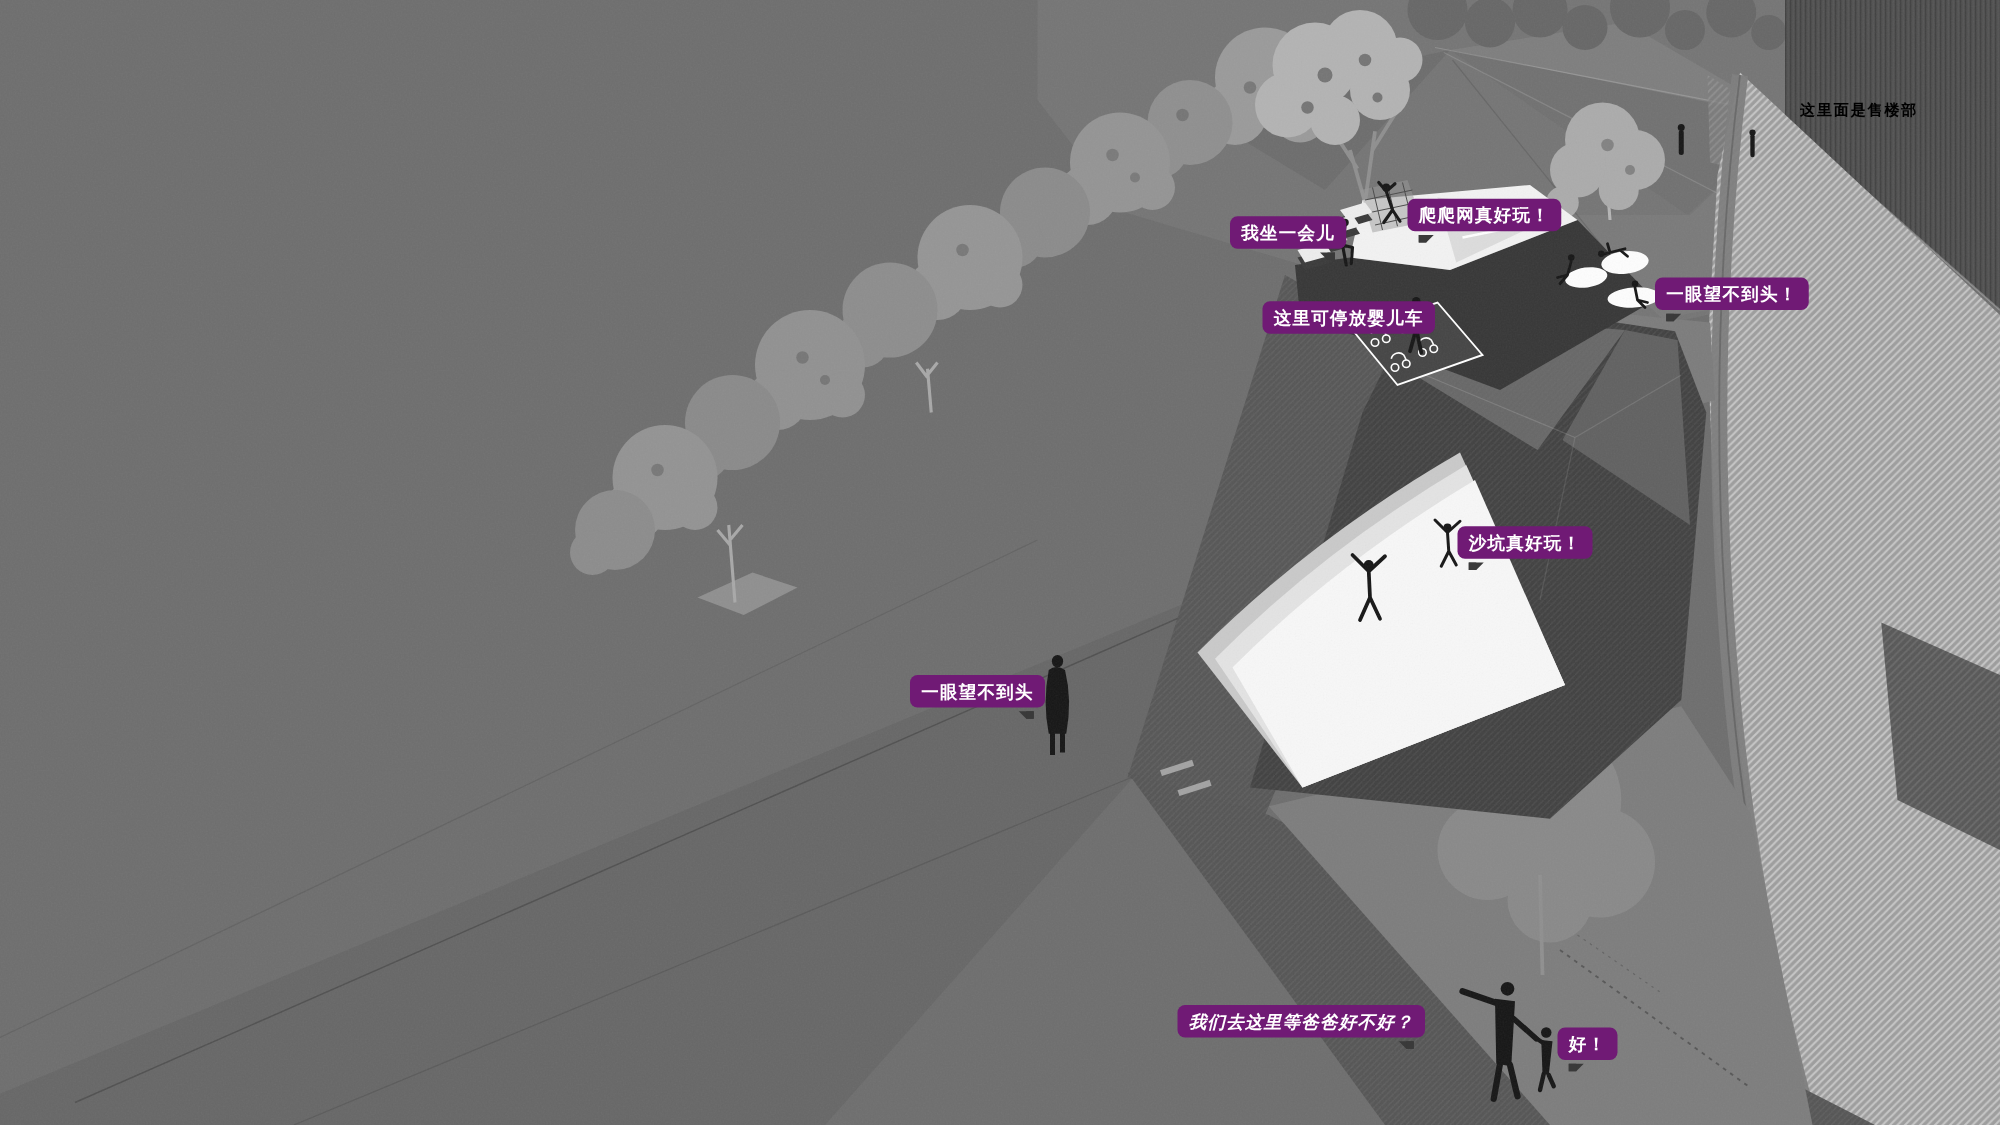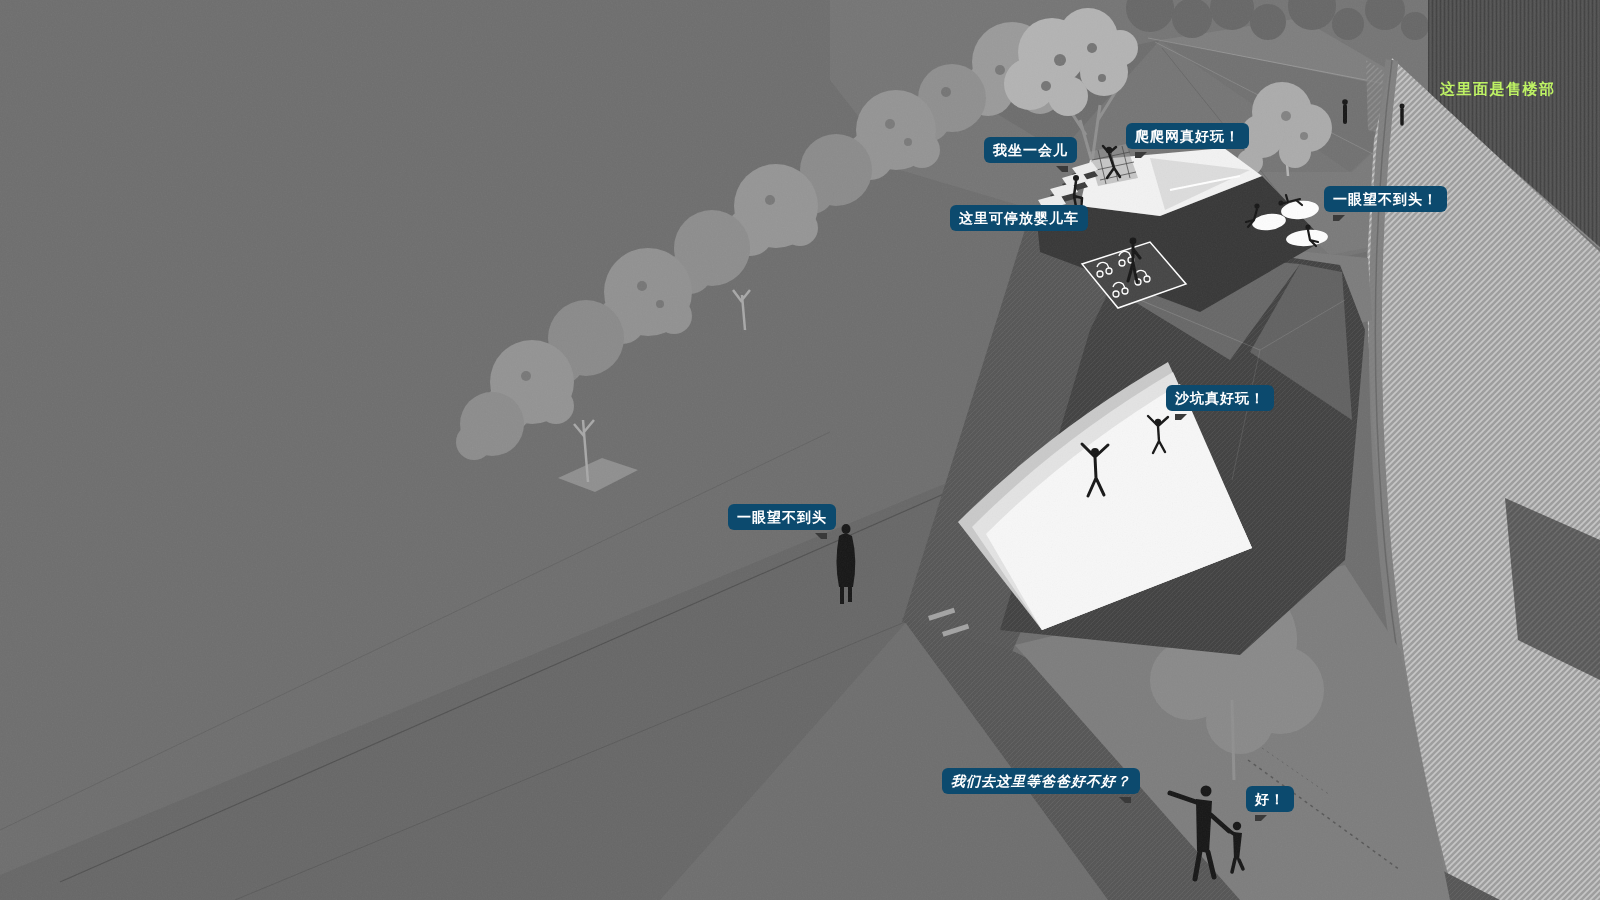--- a/index.html
+++ b/index.html
@@ -1,30 +1,30 @@
 <!DOCTYPE html>
 <html><head>
 <meta charset="utf-8">
 <style>
   html,body{margin:0;padding:0;background:#4a4a4a;}
   .canvas{position:relative;width:1600px;height:900px;background:#6e6e6e;overflow:hidden;
           font-family:"Liberation Sans","DejaVu Sans",sans-serif;}
   .scene-svg{position:absolute;left:0;top:0;z-index:1;}
-  .bubble{position:absolute;z-index:3;background:#0c4a6e;color:#ffffff;
+  .bubble{position:absolute;z-index:3;background:#701a75;color:#ffffff;
           font-size:14px;line-height:1;font-weight:bold;letter-spacing:1px;
-          padding:6px 9px;border-radius:6px;white-space:nowrap;}
+          padding:6px 9px;border-radius:6px;white-space:nowrap;margin-top:36px;}
   .bubble::after{content:"";position:absolute;width:0;height:0;border:6px solid transparent;}
   .tail-bl::after{left:9px;bottom:-9px;border-top-color:#3a3a3a;border-left-color:#3a3a3a;border-bottom:none;}
   .tail-br::after{right:9px;bottom:-9px;border-top-color:#3a3a3a;border-right-color:#3a3a3a;border-bottom:none;}
   .no-tail::after{display:none;}
-  .plain-label{position:absolute;z-index:3;color:#bef264;font-size:15px;font-weight:bold;
+  .plain-label{position:absolute;z-index:3;color:#000000;font-size:12px;font-weight:bold;
           letter-spacing:1.5px;white-space:nowrap;}
   .b-climb  {left:1126px;top:123px;}
   .b-sit    {left:984px; top:137px;}
-  .b-stroller{left:950px;top:205px;}
+  .b-stroller{left:1010px;top:205px;}
   .b-candy  {left:1324px;top:186px;}
   .b-sand   {left:1166px;top:385px;}
   .b-endless{left:728px; top:504px;text-align:center;}
   .b-waitdad{left:942px; top:768px;font-style:italic;}
   .b-ok     {left:1246px;top:786px;}
   .b-sales  {left:1440px;top:80px;}
 </style>
 </head>
 <body>
 

